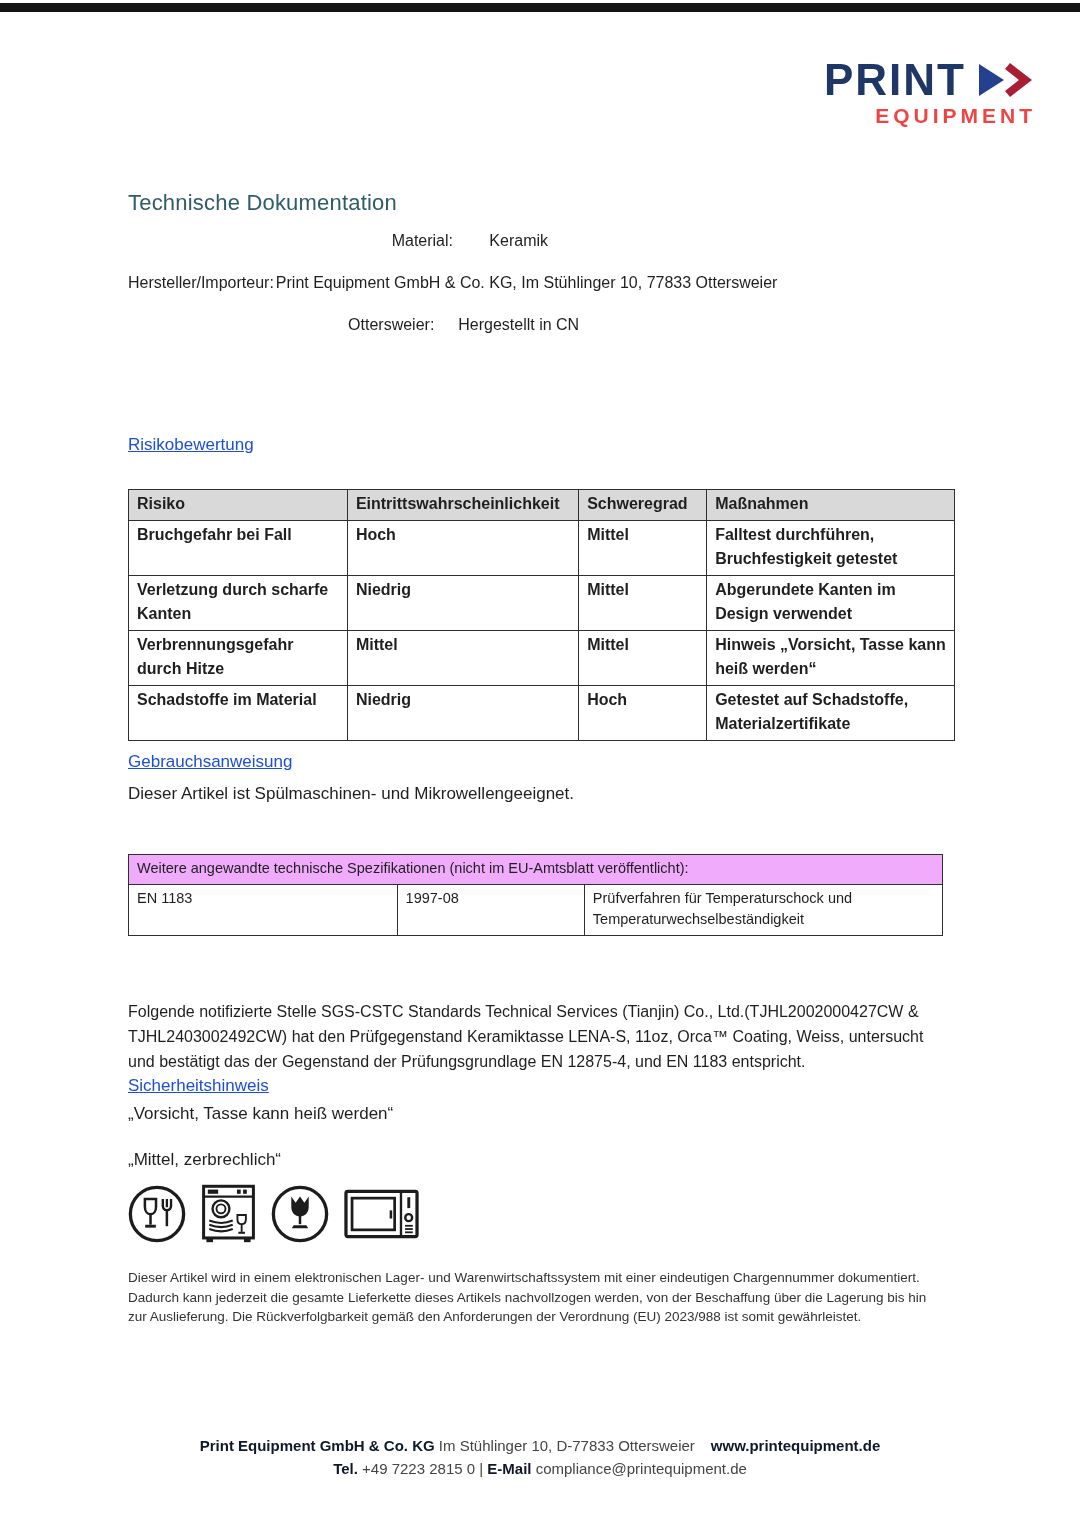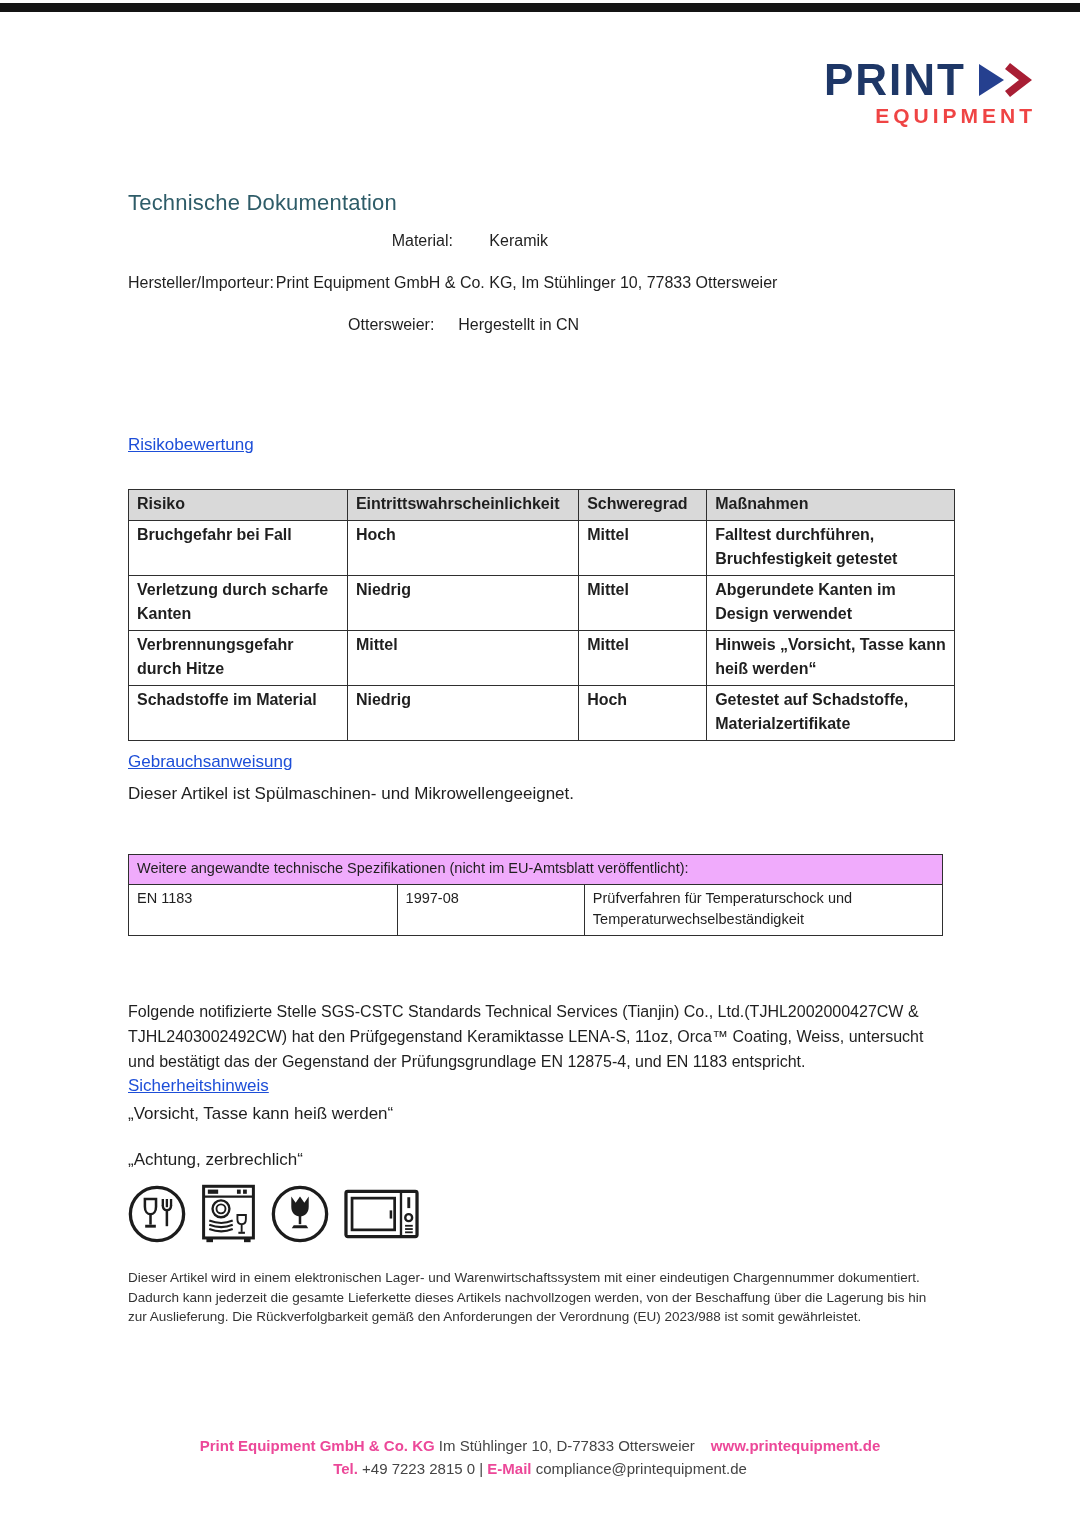--- a/index.html
+++ b/index.html
@@ -54,21 +54,21 @@
 
   .safety-note{position:absolute;left:128px;font-size:17px;}
   .sn1{top:1104px;} .sn2{top:1150px;}
 
   .icons-row{position:absolute;top:1183px;left:126px;display:flex;align-items:center;gap:12px;}
   .icons-row svg{display:block;}
 
   .trace{position:absolute;top:1268px;left:128px;width:814px;font-size:13.5px;line-height:19.5px;color:#333333;}
 
   .footer{position:absolute;top:1434px;left:0;width:100%;text-align:center;font-size:15px;color:#444444;line-height:23px;}
-  .footer b{color:#ec4899;text-align:right;}
+  .footer b{color:#0f172a;text-align:right;}
   .gap-left{margin-left:16px;}
 </style>
 </head>
 <body>
 
 <div class="page">
 
   <div class="top-bar"></div>
 
   <div class="logo">
@@ -146,21 +146,21 @@
       <td class="s2">1997-08</td>
       <td class="s3">Prüfverfahren für Temperaturschock und Temperaturwechselbeständigkeit</td>
     </tr>
   </tbody>
     </table>
 
   <div class="notified">Folgende notifizierte Stelle SGS-CSTC Standards Technical Services (Tianjin) Co., Ltd.(TJHL2002000427CW &amp; TJHL2403002492CW) hat den Prüfgegenstand Keramiktasse LENA-S, 11oz, Orca™ Coating, Weiss, untersucht und bestätigt das der Gegenstand der Prüfungsgrundlage EN 12875-4, und EN 1183 entspricht.</div>
 
   <div class="section-heading h-safety">Sicherheitshinweis</div>
   <div class="safety-note sn1">„Vorsicht, Tasse kann heiß werden“</div>
-  <div class="safety-note sn2">„Achtung, zerbrechlich“</div>
+  <div class="safety-note sn2">„Mittel, zerbrechlich“</div>
 
   <div class="icons-row">
     <svg width="62" height="62" viewBox="0 0 64 64">
       <circle cx="32" cy="32" r="27.5" fill="none" stroke="#1c1c1c" stroke-width="3.4"></circle>
       <path d="M19.5 16.5 h11.5 v8 c0 5 -2.6 7.8 -5.7 7.8 s-5.8 -2.8 -5.8 -7.8 z" fill="none" stroke="#1c1c1c" stroke-width="2.6"></path>
       <line x1="25.3" y1="32.3" x2="25.3" y2="43" stroke="#1c1c1c" stroke-width="2.6"></line>
       <line x1="19.8" y1="44.6" x2="30.8" y2="44.6" stroke="#1c1c1c" stroke-width="3"></line>
       <line x1="38" y1="16.5" x2="38" y2="24" stroke="#1c1c1c" stroke-width="2.4"></line>
       <line x1="46.5" y1="16.5" x2="46.5" y2="24" stroke="#1c1c1c" stroke-width="2.4"></line>
       <line x1="42.2" y1="16.5" x2="42.2" y2="25" stroke="#1c1c1c" stroke-width="2.4"></line>

